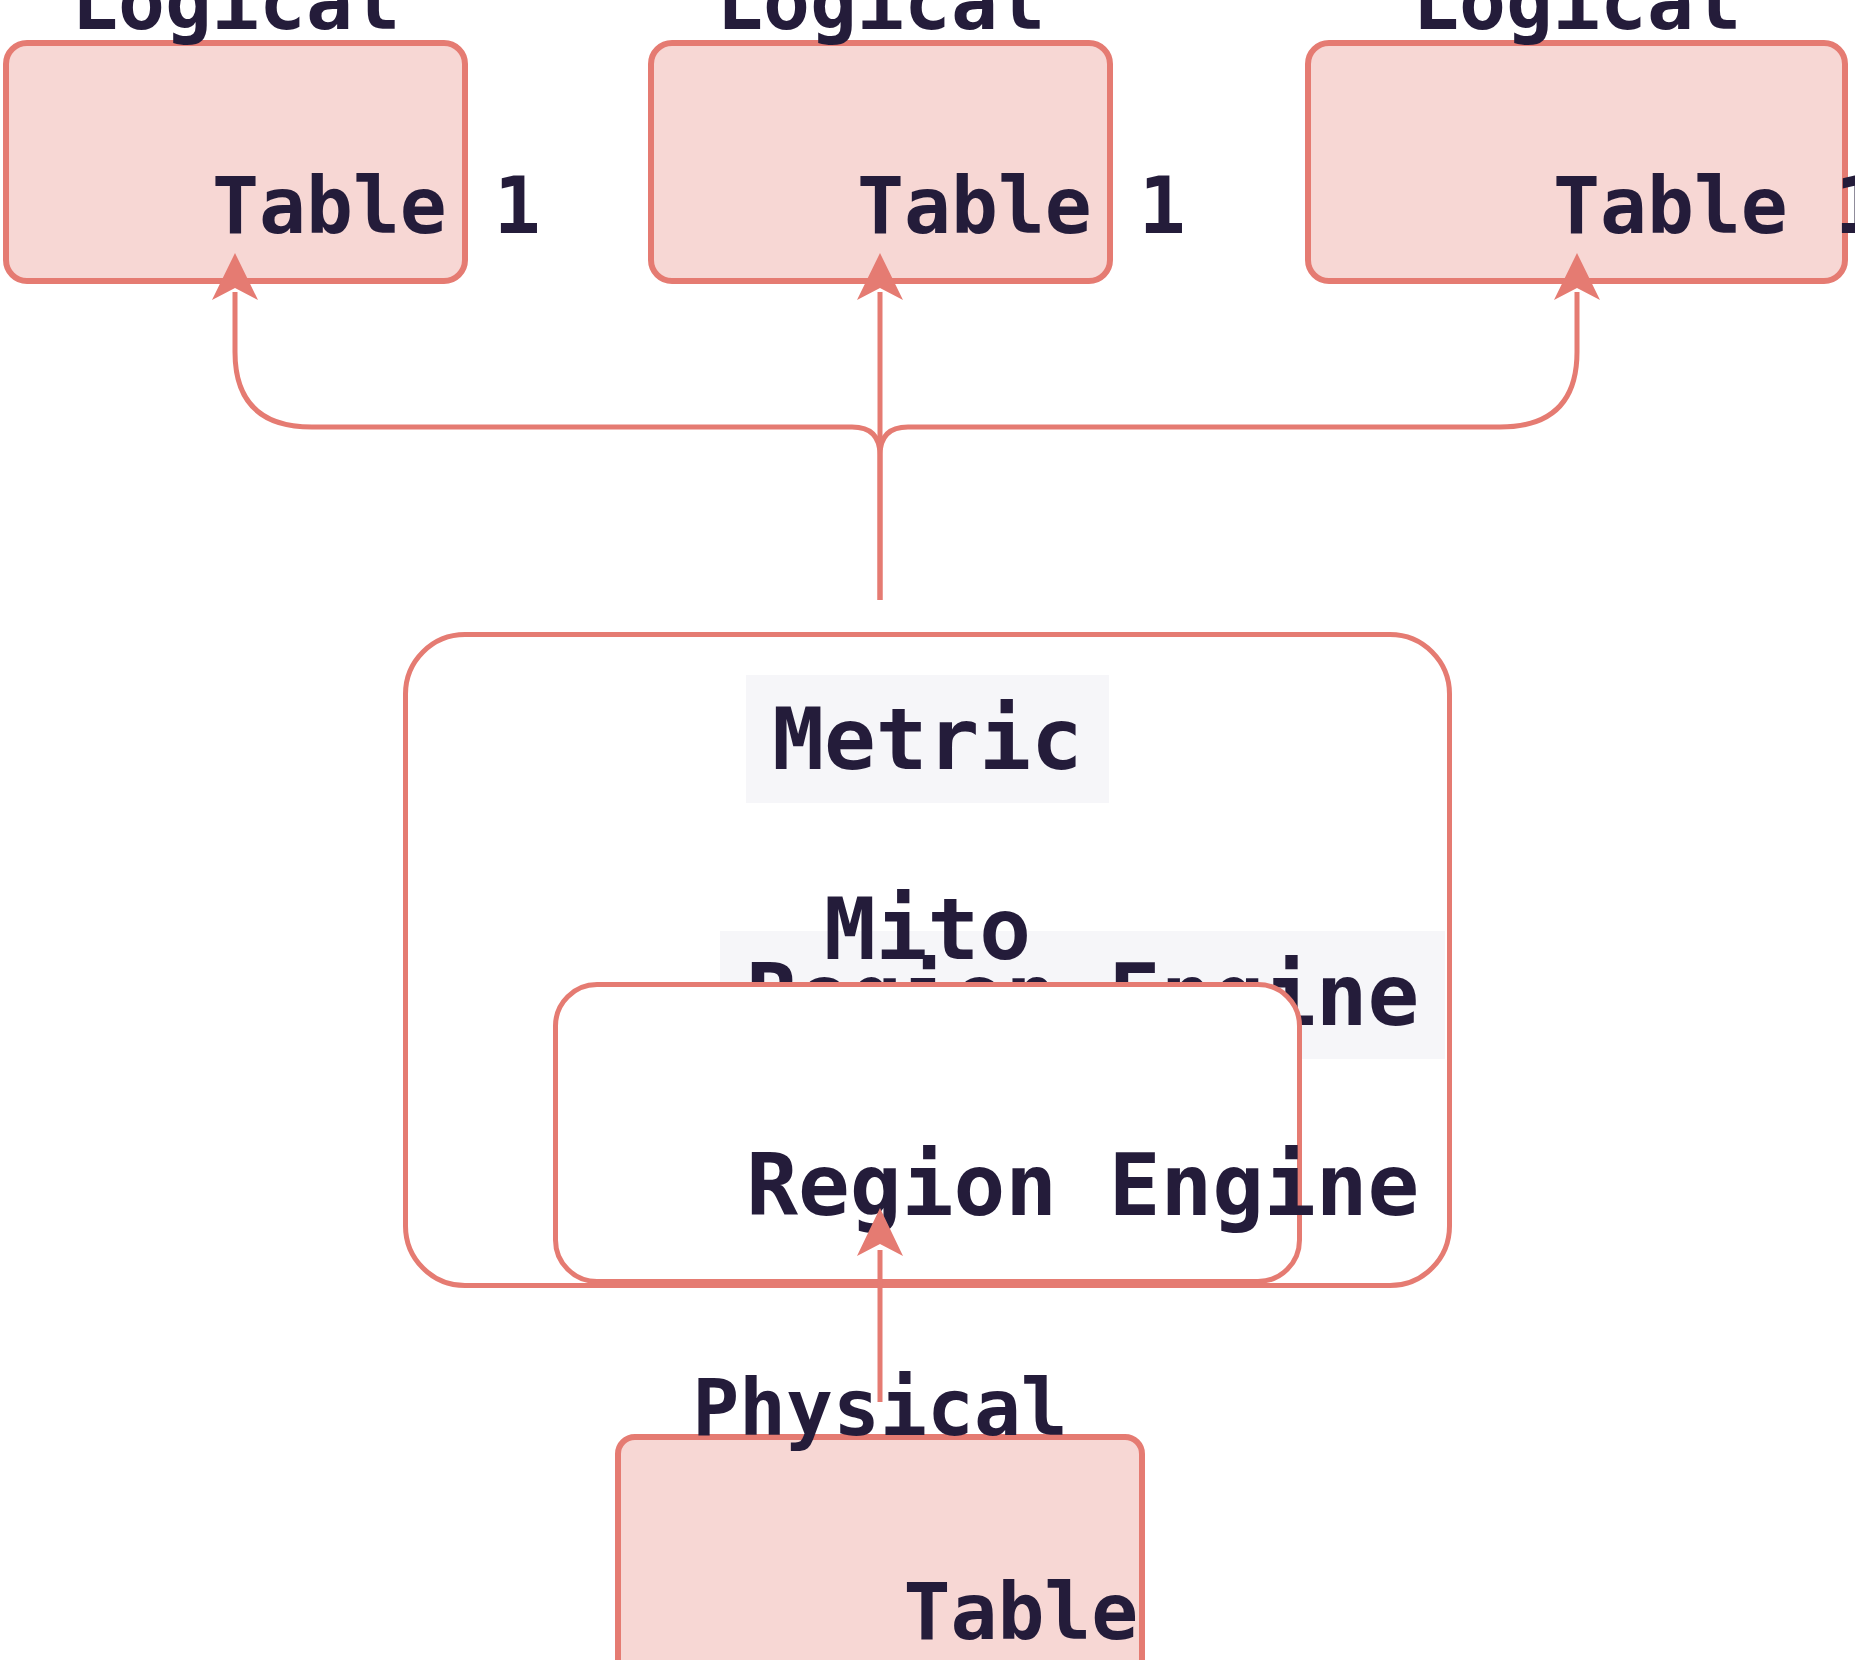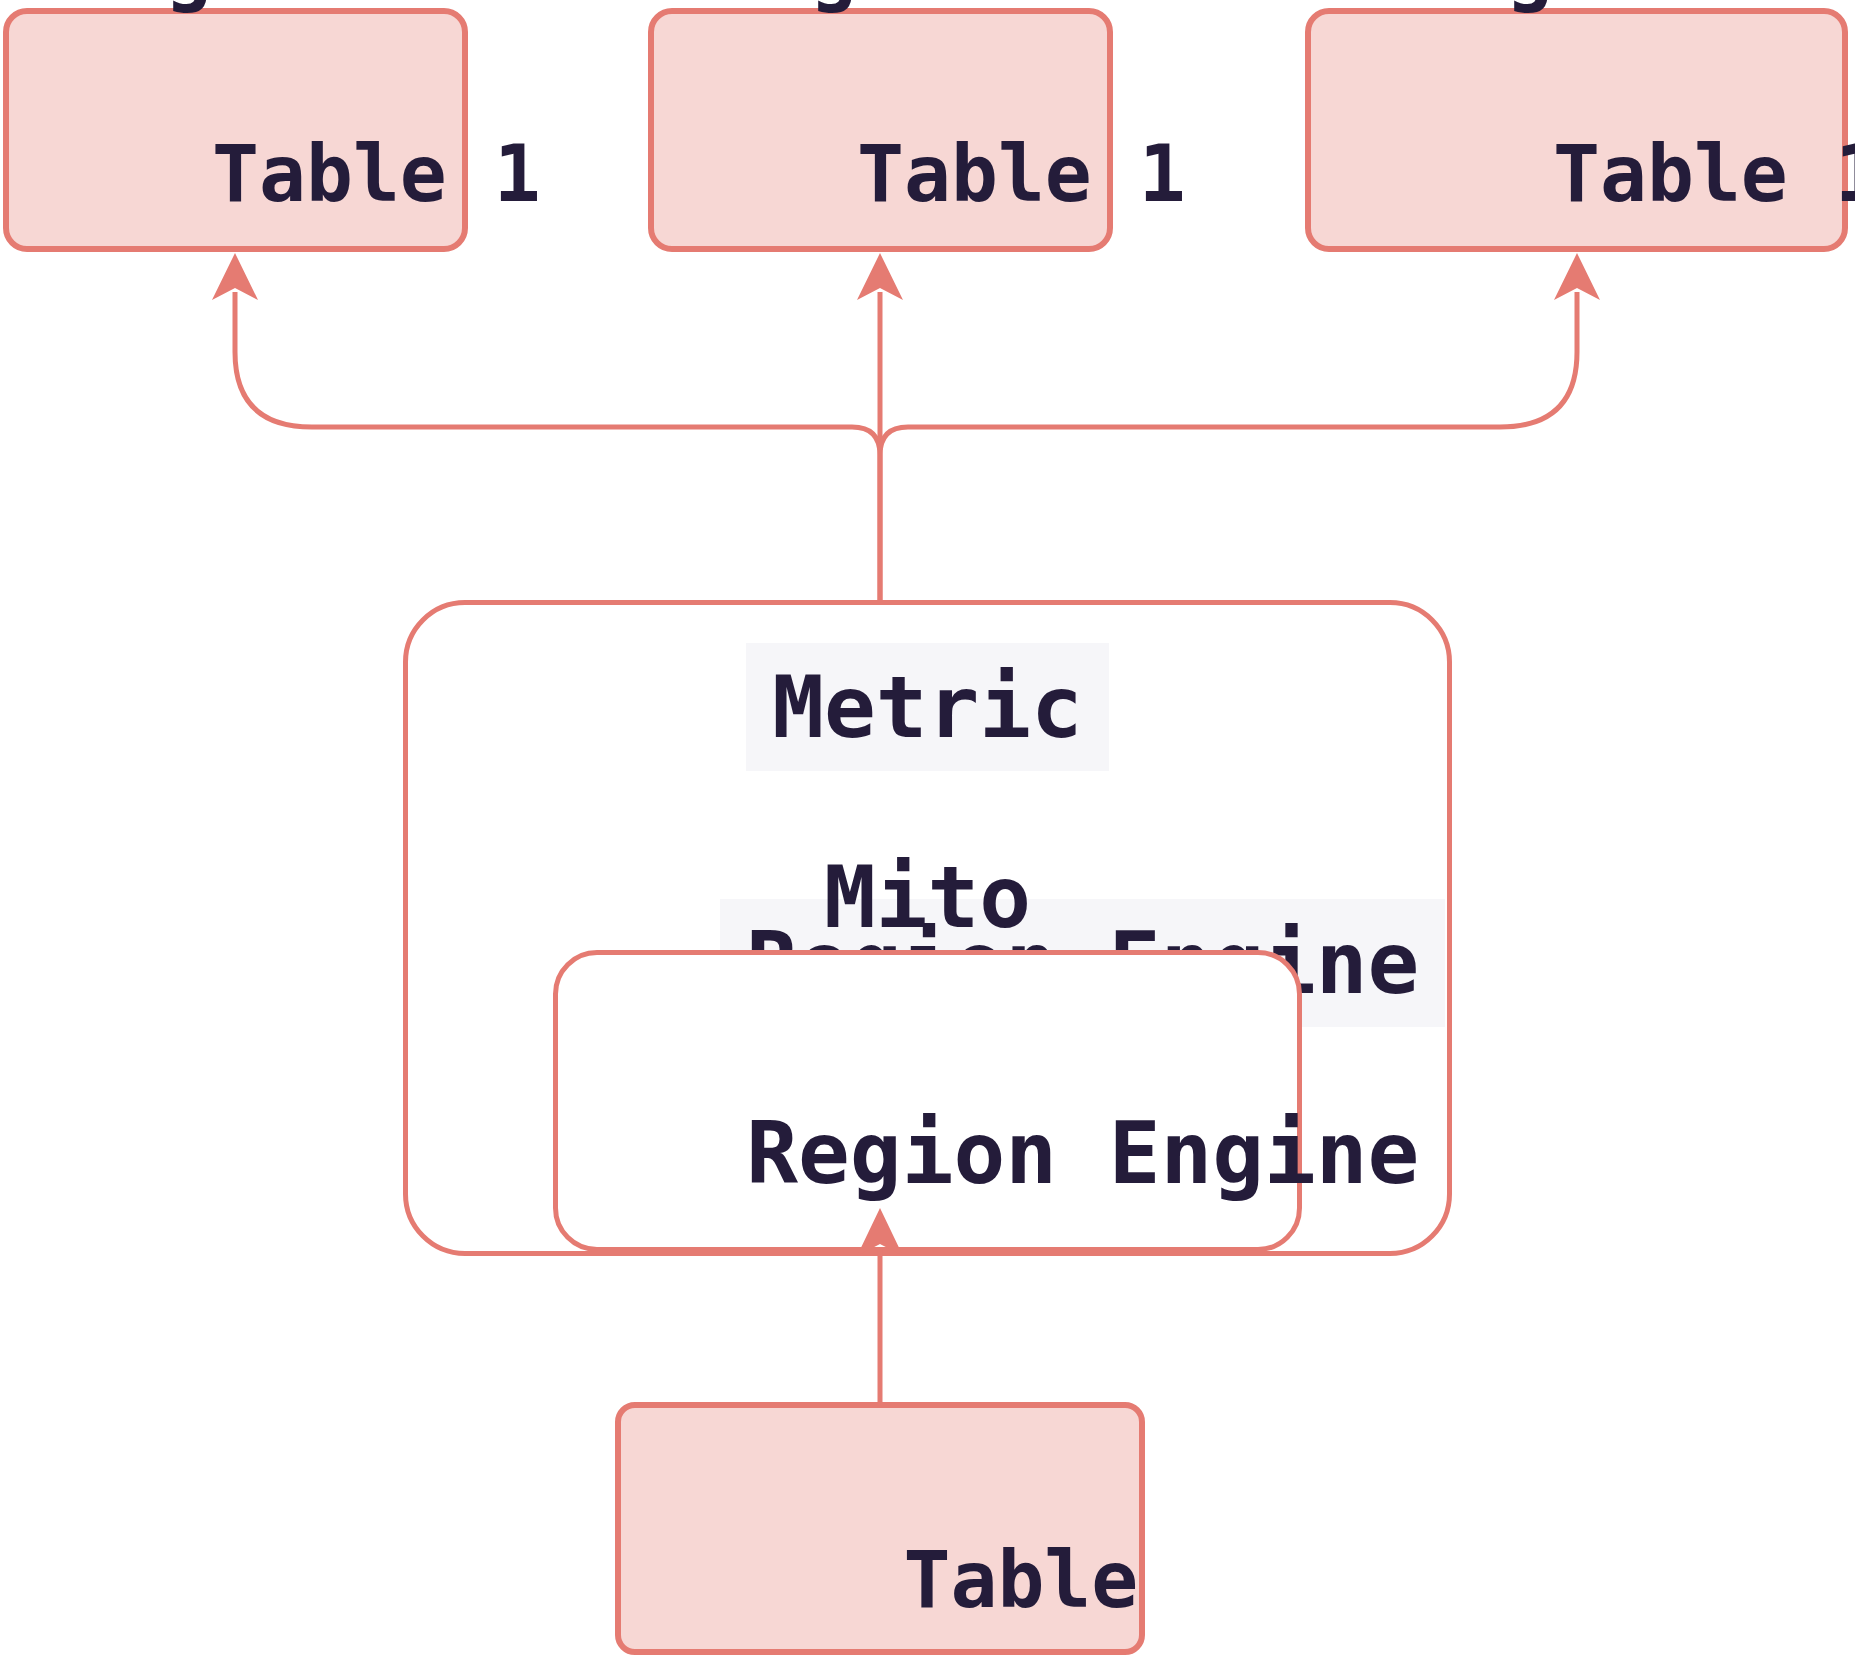--- a/index.html
+++ b/index.html
@@ -12,20 +12,21 @@
     font-family: "DejaVu Sans Mono", "Liberation Mono", monospace;
   }
   .box {
     position: absolute;
     box-sizing: border-box;
     border: 6px solid #e57b72;
     display: flex;
     flex-direction: column;
     align-items: center;
     justify-content: center;
+    margin-top: 32px;
   }
   .pink { background: #f7d7d4; }
   .whitebox { background: #ffffff; border-width: 5px; }
   .lbl {
     font-weight: bold;
     font-size: 78px;
     line-height: 102px;
     color: #241c3a;
     text-align: center;
     white-space: pre;
@@ -93,21 +94,21 @@
     </div>
   </div>
 
   <div class="box pink" id="box-l3">
     <div class="lbl"><span>Logical</span><br>
       <span>Table 1</span>
     </div>
   </div>
 
   <div class="box pink" id="box-physical">
-    <div class="lbl"><br>
+    <div class="lbl"><span>Physical</span><br>
       <span>Table</span>
     </div>
   </div>
 
   <svg id="connector-layer" viewBox="0 0 1855 1660">
 
     <path d="M 880 600 L 880 455 Q 880 427 852 427 L 312 427 Q 235 427 235 352 L 235 292"></path>
     <polygon points="235,253 212,300 235,288 258,300"></polygon>
 
     <path d="M 880 450 L 880 292"></path>

